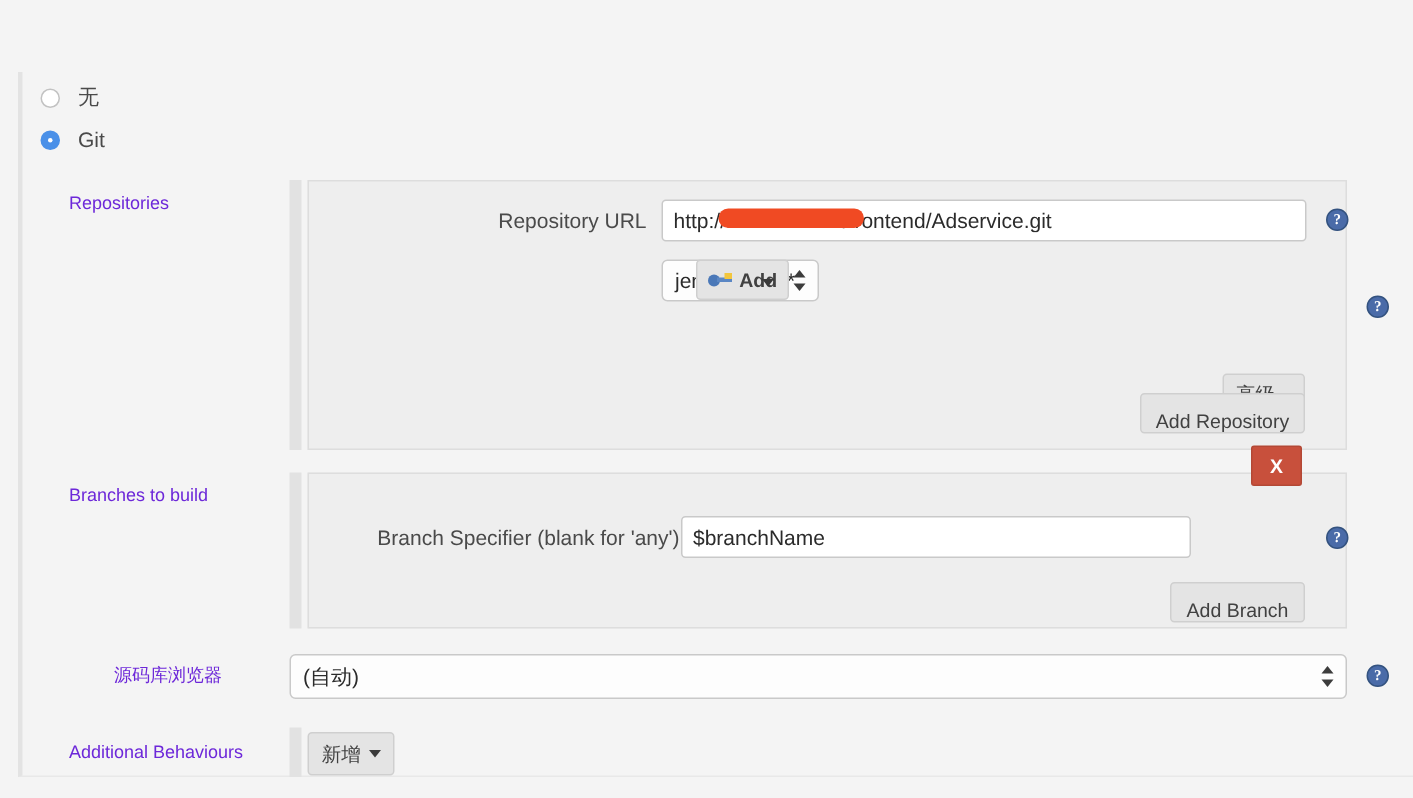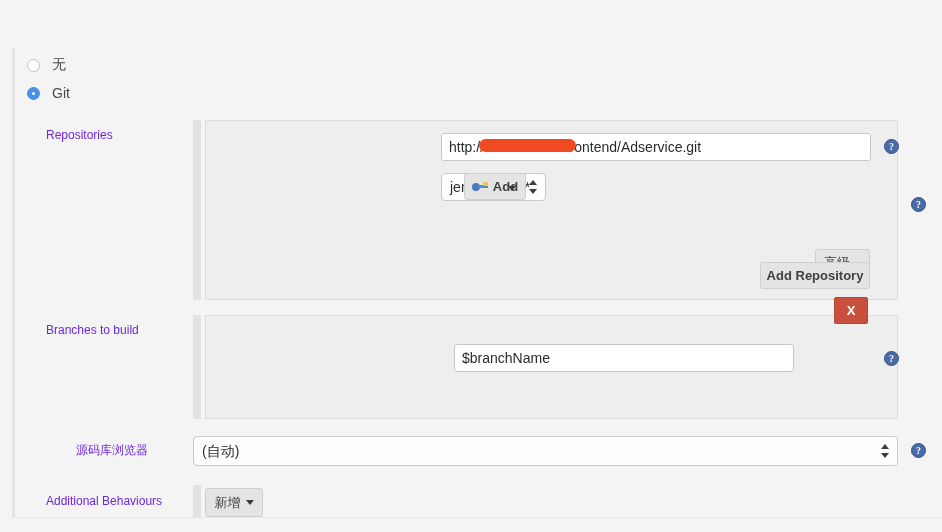--- a/index.html
+++ b/index.html
@@ -184,21 +184,21 @@
     font-size: 13px;
     color: #414141;
     display: flex;
     align-items: center;
     justify-content: center;
     gap: 5px;
     padding: 0 10px;
     white-space: nowrap;
     cursor: pointer;
   }
-  .btn.bold { font-weight: bold; }
+  .btn.bold { font-weight: normal; align-items: flex-end; }
 
   .btn-add-cred { font-weight: bold; font-size: 13px; }
 
   .key-icon {
     position: relative;
     width: 16px; height: 10px;
     flex: 0 0 auto;
   }
   .key-icon .bow {
     position: absolute;
@@ -284,20 +284,21 @@
     </div>
 
     <div class="section-row" style="left:0; top:72px;">
 
       <div class="section-label" style="left:31px; top:8px;">Repositories</div>
 
       <div class="panel-rail" style="left:178px; top:0px; height:180px;"></div>
 
       <div class="panel" style="left:190px; top:0px; width:693px; height:180px;">
 
+        <div class="field-label" style="left:10px; top:18px; width:215px;">Repository URL</div>
 
         <input class="text-input" style="left: 235px; top: 12px; width: 430px;" value="http://1                4/frontend/Adservice.git">
         <div class="redaction" style="left:273px; top:18px; width:97px; height:13px;"></div>
 
 
         <div class="select-box" style="left:235px; top:52px; width:105px;">
           <span>jenkins/******</span>
           <span class="select-steppers"></span>
         </div>
 
@@ -326,23 +327,27 @@
     </div>
 
     <div class="section-row" style="left:0; top:267px;">
 
       <div class="section-label" style="left:31px; top:8px;">Branches to build</div>
 
       <div class="panel-rail" style="left:178px; top:0px; height:104px;"></div>
 
       <div class="panel" style="left:190px; top:0px; width:693px; height:104px;">
 
+        <div class="field-label" style="left:10px; top:34px; width:237px;">Branch Specifier (blank for 'any')</div>
 
         <input class="text-input" style="left: 248px; top: 28px; width: 340px;" value="$branchName">
 
+        <div class="btn bold" style="left:574px; top:72px; width:90px;">
+          <span>Add Branch</span>
+        </div>
 
         <div class="help-icon" style="left:678px; top:35px;">?</div>
       </div>
 
       <div class="btn-delete" style="left:819px; top:-18px;">
         <span>X</span>
       </div>
     </div>
 
     <div class="section-row" style="left:0; top:388px;">

